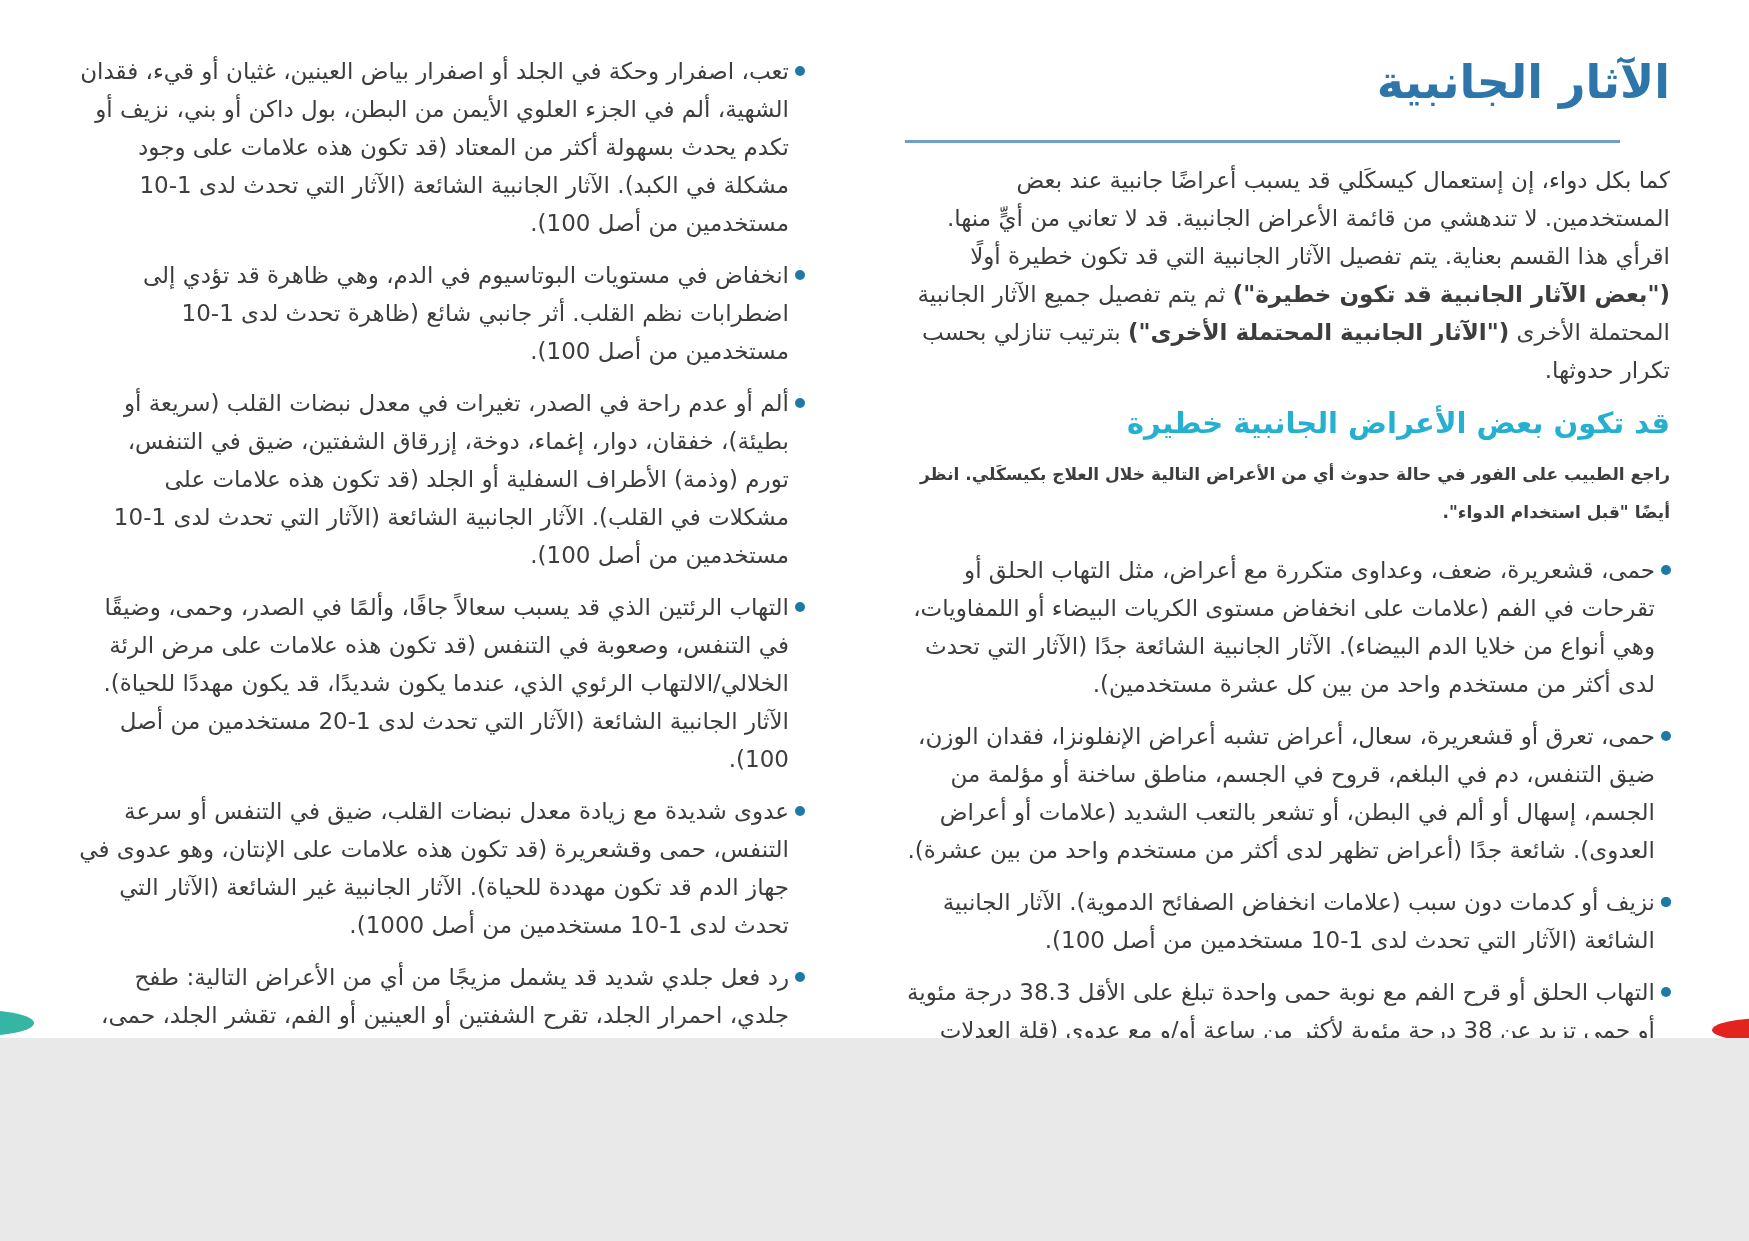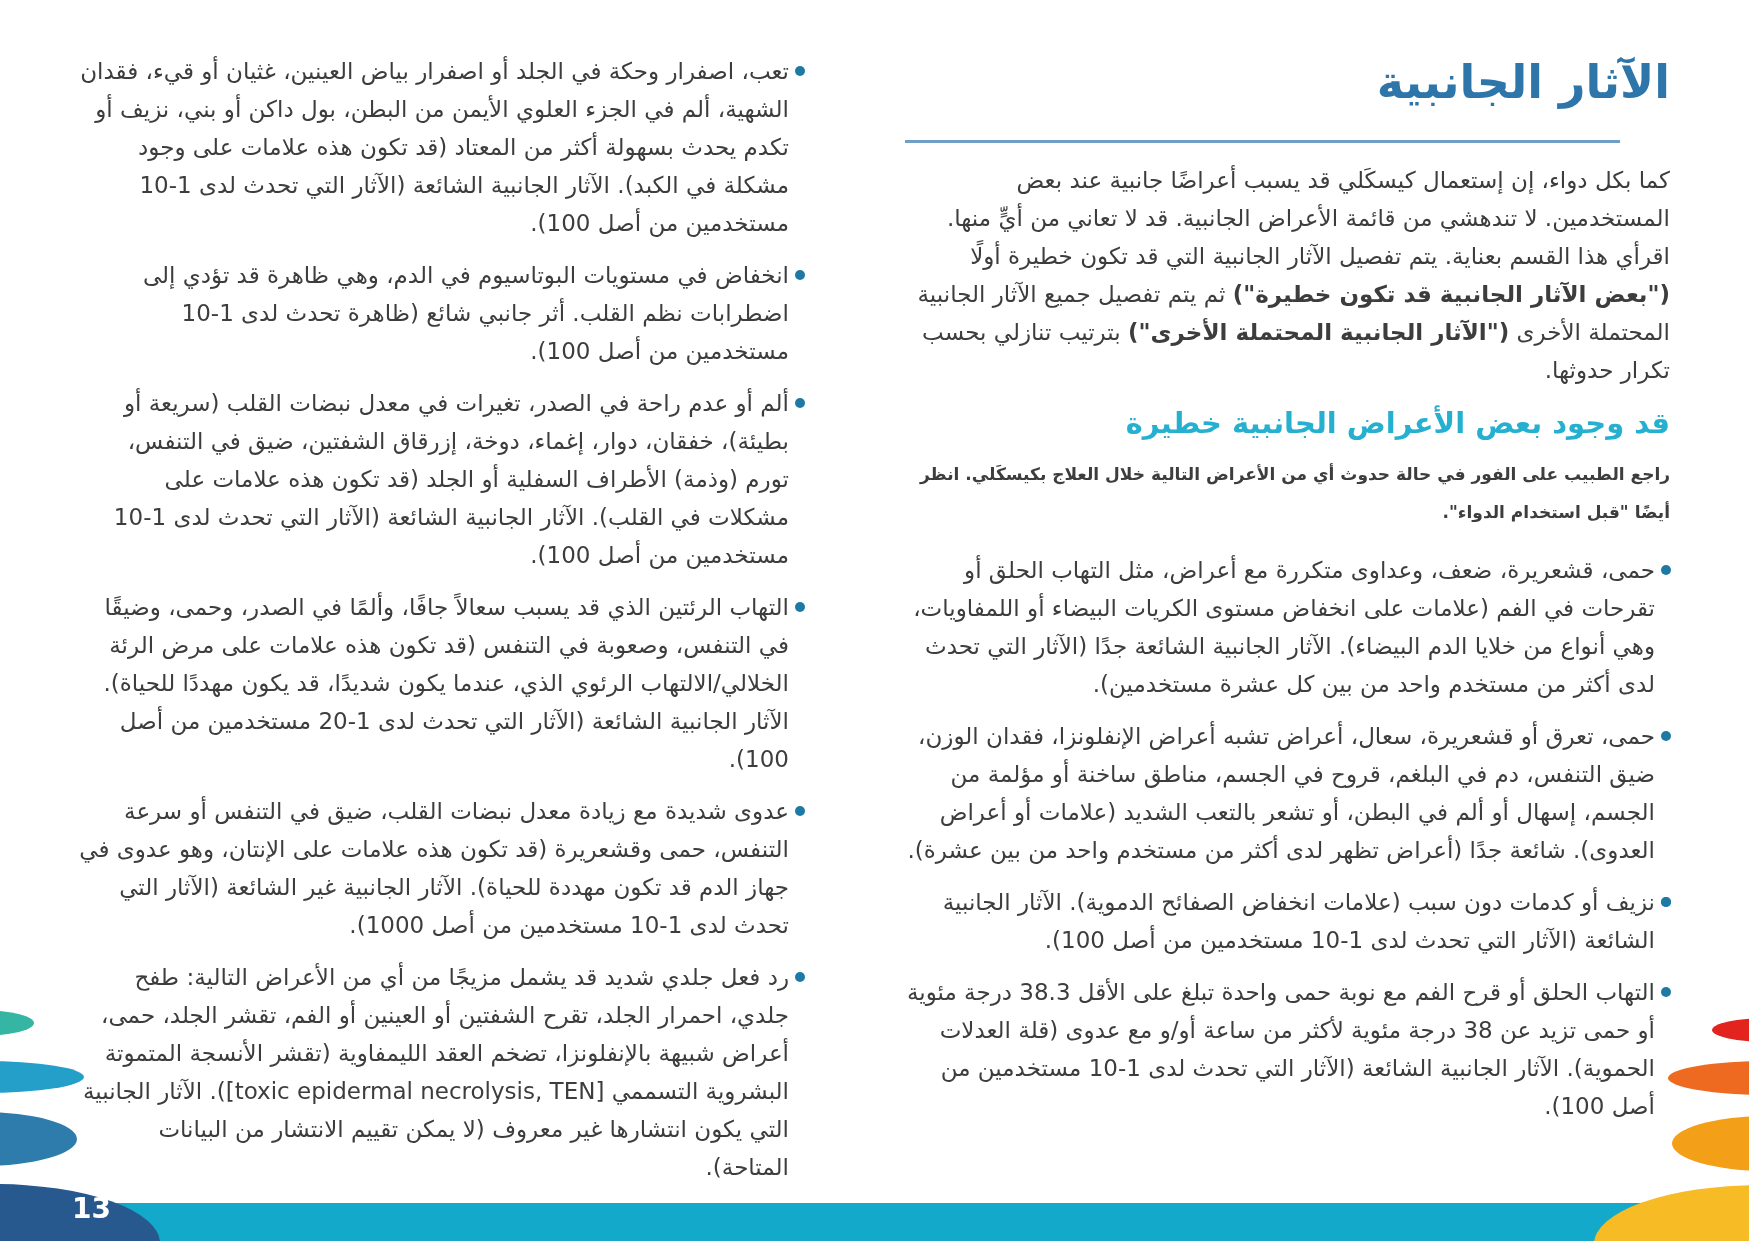--- a/index.html
+++ b/index.html
@@ -1,18 +1,18 @@
 <!DOCTYPE html>
 <html lang="ar" dir="rtl"><head>
 <meta charset="utf-8">
 <style>
   html,body{margin:0;padding:0;background:#e9e9e9;}
   .canvas{
     position:relative;
-    width:1749px;height:1241px;
+    width:1749px;height:1038px;
     background:#ffffff;
     overflow:hidden;
     font-family:"DejaVu Sans", sans-serif;
     direction:rtl;
     color:#3d3d3d;
   }
   
   .page-right{
     position:absolute;
     left:905px;top:50px;width:765px;
@@ -145,21 +145,21 @@
         <span>رد فعل جلدي شديد قد يشمل مزيجًا من أي من الأعراض التالية: طفح جلدي، احمرار الجلد، تقرح الشفتين أو العينين أو الفم، تقشر الجلد، حمى، أعراض شبيهة بالإنفلونزا، تضخم العقد الليمفاوية (تقشر الأنسجة المتموتة البشروية التسممي [toxic epidermal necrolysis, TEN]). الآثار الجانبية التي يكون انتشارها غير معروف (لا يمكن تقييم الانتشار من البيانات المتاحة).</span>
       </li>
     </ul>
     <p class="closing">قد يطلب منك الطبيب تناول جرعة أقل، أو إيقاف العلاج باستخدام كيسكَلي، أو إيقافه للأبد.</p>
   </section>
 
   <section class="page-right">
     <h1 class="title">الآثار الجانبية</h1>
     <div class="rule"></div>
     <p class="intro"><span>كما بكل دواء، إن إستعمال كيسكَلي قد يسبب أعراضًا جانبية عند بعض المستخدمين. لا تندهشي من قائمة الأعراض الجانبية. قد لا تعاني من أيٍّ منها. اقرأي هذا القسم بعناية. يتم تفصيل الآثار الجانبية التي قد تكون خطيرة أولًا </span><span class="b">("بعض الآثار الجانبية قد تكون خطيرة")</span><span> ثم يتم تفصيل جميع الآثار الجانبية المحتملة الأخرى </span><span class="b">("الآثار الجانبية المحتملة الأخرى")</span><span> بترتيب تنازلي بحسب تكرار حدوثها.</span></p>
-    <h2 class="subheading">قد وجود بعض الأعراض الجانبية خطيرة</h2>
+    <h2 class="subheading">قد تكون بعض الأعراض الجانبية خطيرة</h2>
     <p class="warn">راجع الطبيب على الفور في حالة حدوث أي من الأعراض التالية خلال العلاج بكيسكَلي. انظر أيضًا "قبل استخدام الدواء".</p>
     <ul class="bullets">
       <li>
         <span class="dot"></span>
         <span>حمى، قشعريرة، ضعف، وعداوى متكررة مع أعراض، مثل التهاب الحلق أو تقرحات في الفم (علامات على انخفاض مستوى الكريات البيضاء أو اللمفاويات، وهي أنواع من خلايا الدم البيضاء). الآثار الجانبية الشائعة جدًا (الآثار التي تحدث لدى أكثر من مستخدم واحد من بين كل عشرة مستخدمين).</span>
       </li>
       <li>
         <span class="dot"></span>
         <span>حمى، تعرق أو قشعريرة، سعال، أعراض تشبه أعراض الإنفلونزا، فقدان الوزن، ضيق التنفس، دم في البلغم، قروح في الجسم، مناطق ساخنة أو مؤلمة من الجسم، إسهال أو ألم في البطن، أو تشعر بالتعب الشديد (علامات أو أعراض العدوى). شائعة جدًا (أعراض تظهر لدى أكثر من مستخدم واحد من بين عشرة).</span>
       </li>

